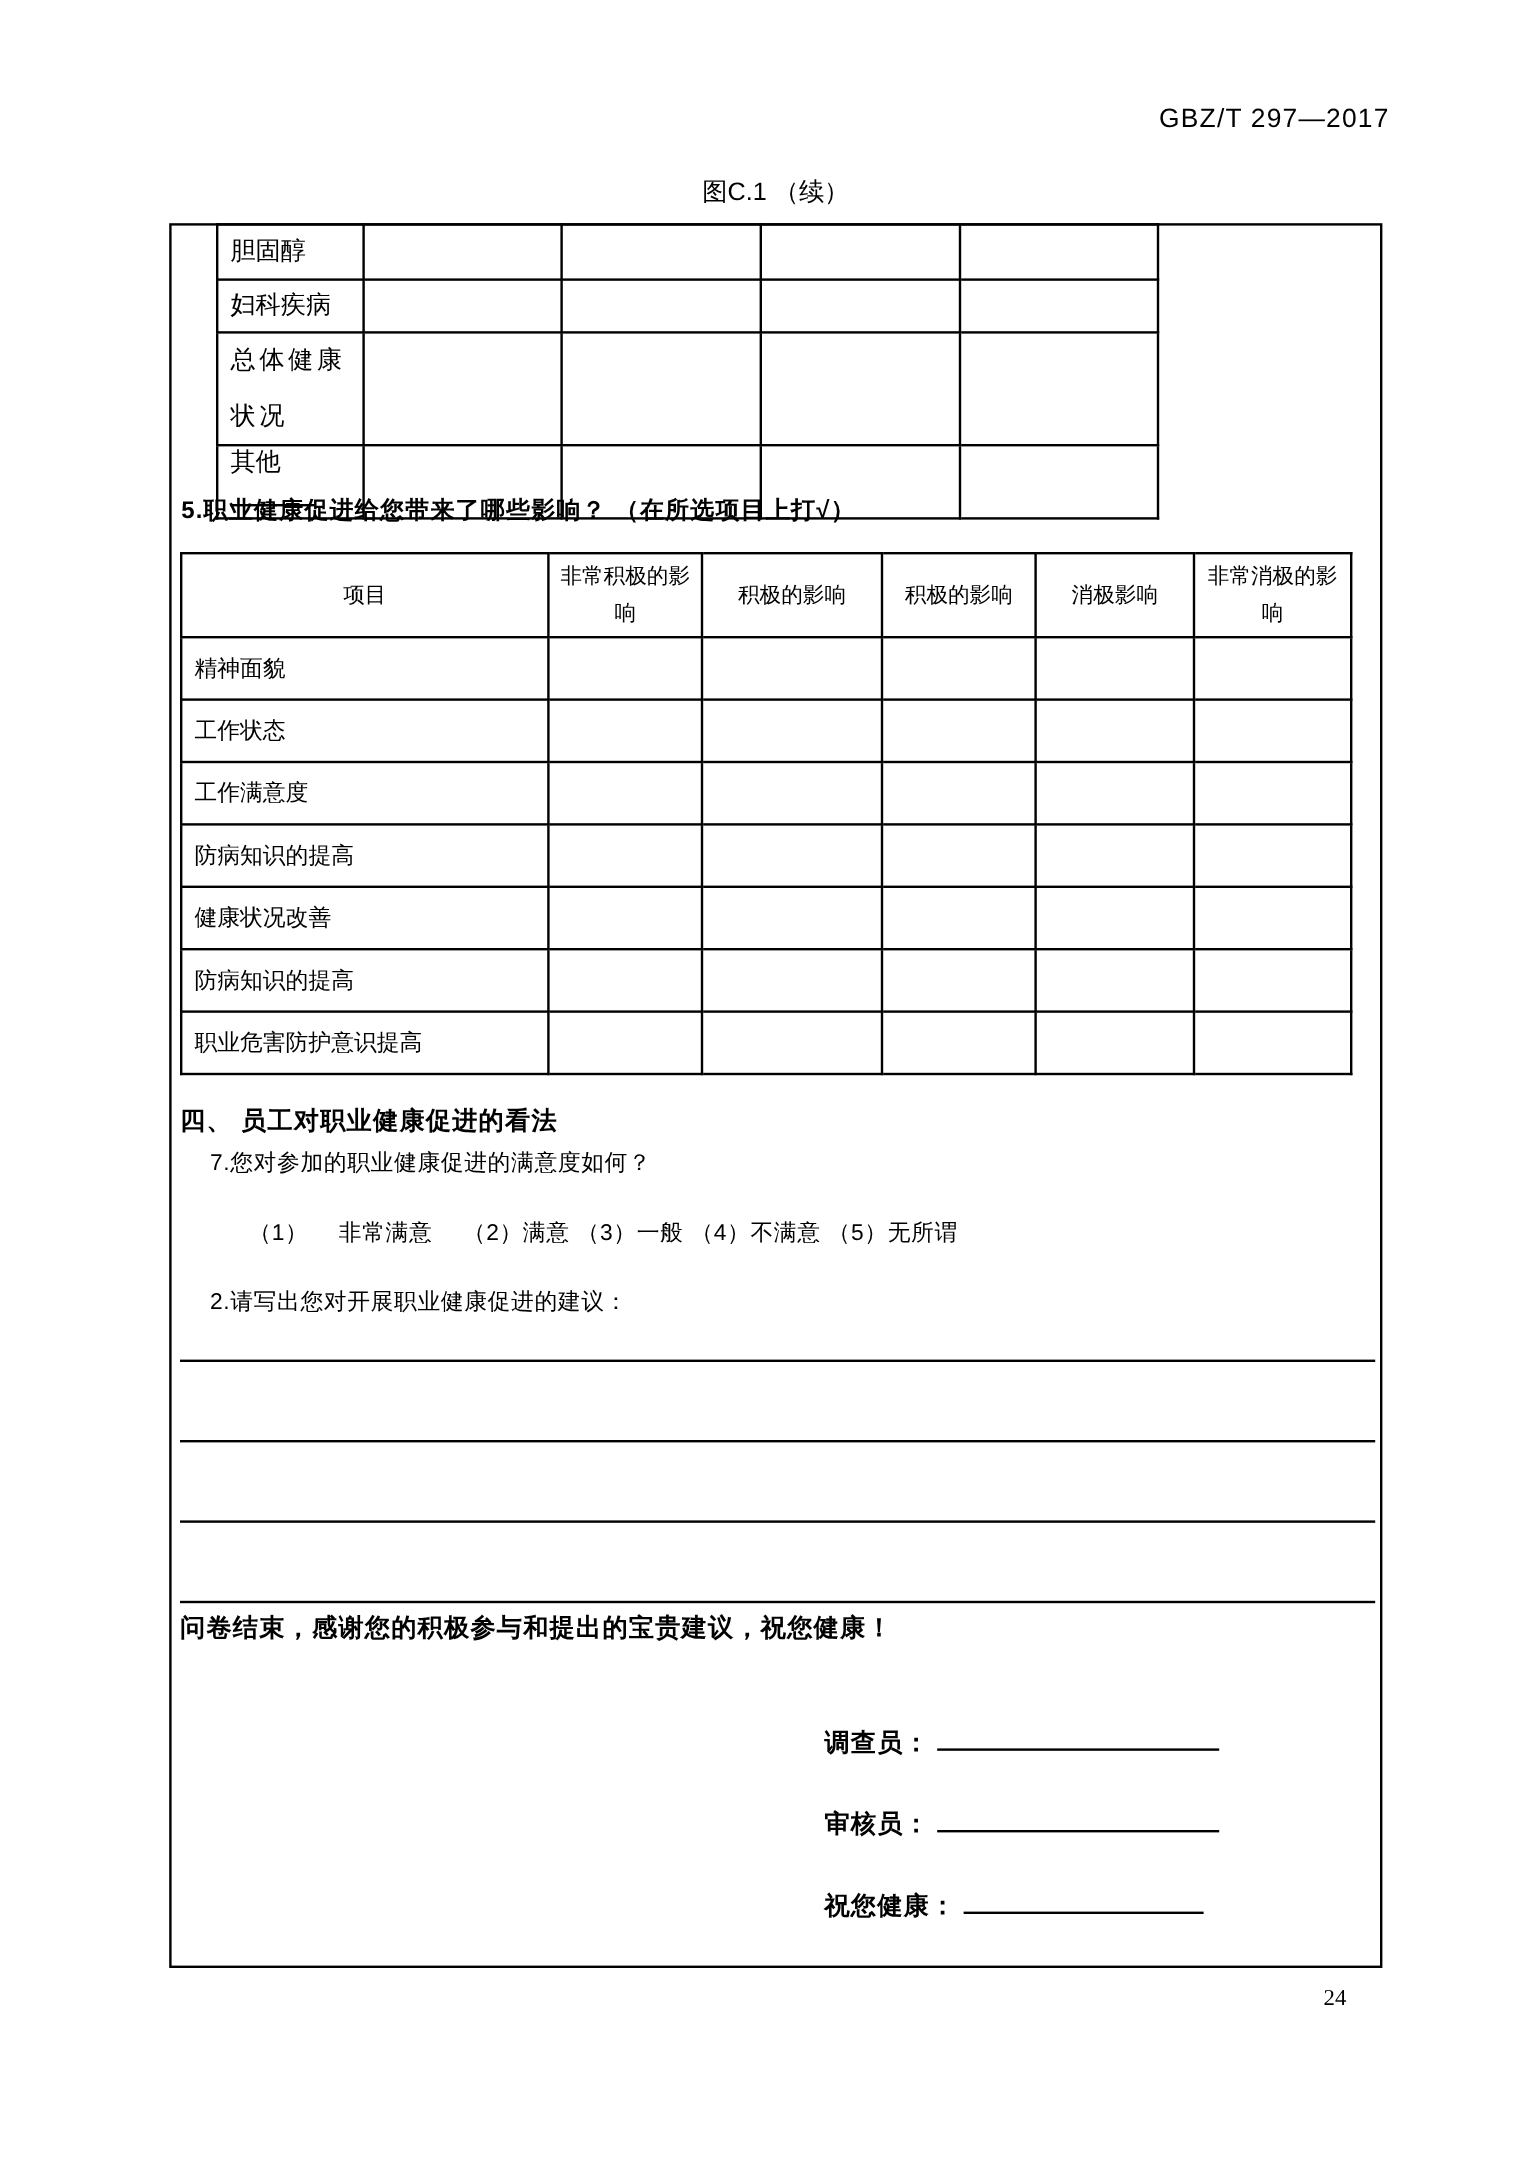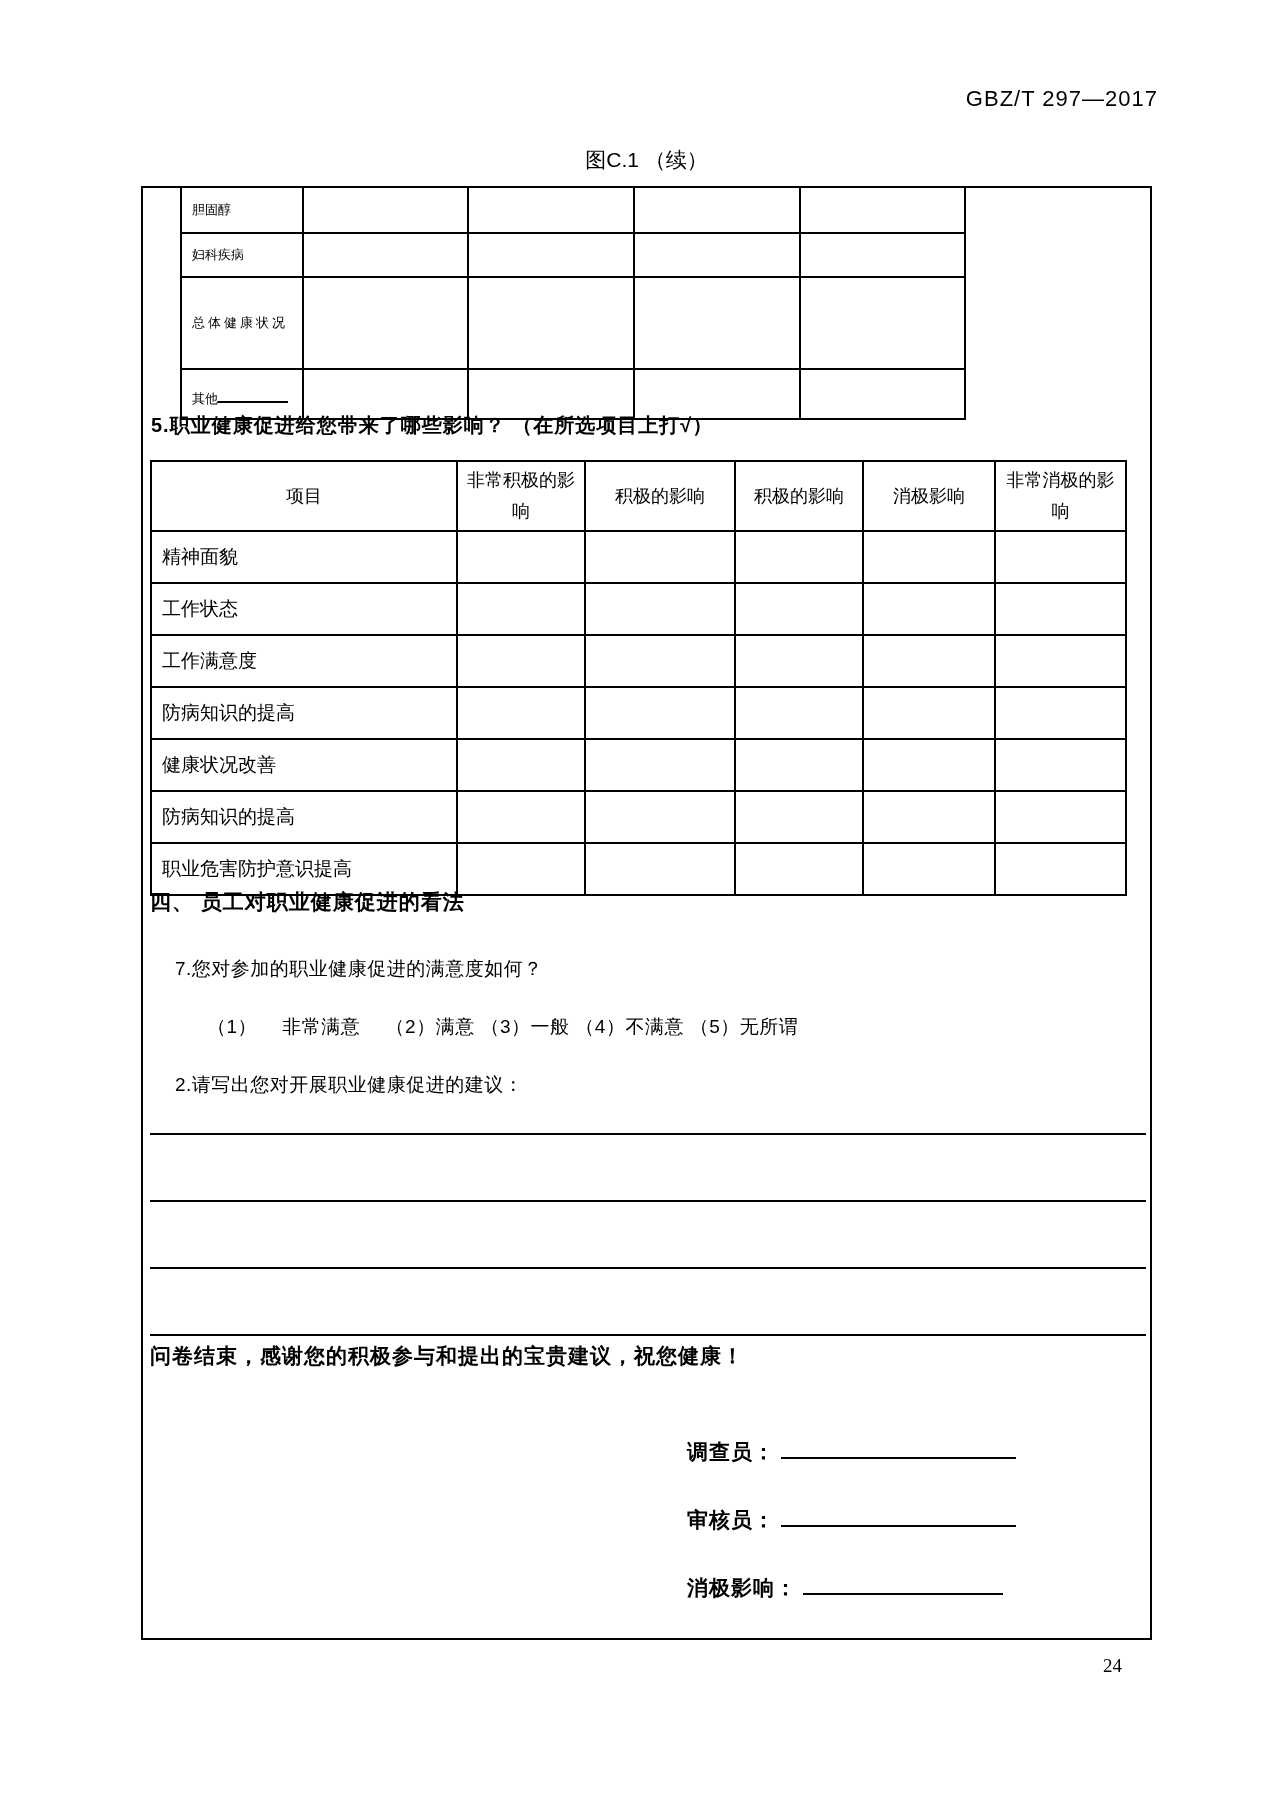--- a/index.html
+++ b/index.html
@@ -21,21 +21,21 @@
   }
   .border-box{
     position:absolute;left:141px;top:186px;
     width:1007px;height:1450px;
     border:2px solid #000;
   }
   
   table{border-collapse:collapse;}
   td,th{border:2px solid #000;padding:0;}
   .t1{position:absolute;left:37px;top:-2px;table-layout:fixed;width:764px;}
-  .t1 td{font-size:13px;}
+  .t1 td{font-size:21px;}
   .t1 td.lbl{padding-left:10px;text-align:left;line-height:1.35;}
   .t1 tr.tall td.lbl{line-height:46px;letter-spacing:3px;}
   .blank-underline{
     display:inline-block;width:70px;height:20px;
     border-bottom:2px solid #000;vertical-align:baseline;
   }
   
   .q2-line{
     position:absolute;left:8px;top:224px;
     font-size:20px;font-weight:bold;letter-spacing:1px;
@@ -43,21 +43,21 @@
   
   .t2{position:absolute;left:7px;top:272px;table-layout:fixed;width:915px;}
   .t2 th{
     font-size:18px;font-weight:normal;text-align:center;
     height:64px;line-height:1.7;vertical-align:middle;padding:2px 4px;
   }
   .t2 td{font-size:19px;height:50px;}
   .t2 td.lbl{padding-left:10px;text-align:left;}
   
   .sec4-heading{
-    position:absolute;left:7px;top:700px;
+    position:absolute;left:7px;top:732px;
     font-size:21px;font-weight:bold;letter-spacing:1px;
   }
   .q-text{position:absolute;font-size:19px;letter-spacing:0.5px;}
   .q1{left:32px;top:768px;}
   .opts{left:64px;top:826px;}
   .qb2{left:32px;top:884px;}
   .rule{
     position:absolute;left:7px;width:996px;height:0;
     border-top:2px solid #000;
   }
@@ -209,20 +209,20 @@
 
     <div class="closing">问卷结束，感谢您的积极参与和提出的宝贵建议，祝您健康！</div>
 
     <div class="sig-row" style="top:1245px;">
       <span>调查员：</span><span class="sig-line w1"></span>
     </div>
     <div class="sig-row" style="top:1313px;">
       <span>审核员：</span><span class="sig-line w1"></span>
     </div>
     <div class="sig-row" style="top:1381px;">
-      <span>消极影响：</span><span class="sig-line w2"></span>
+      <span>祝您健康：</span><span class="sig-line w2"></span>
     </div>
 
   </div>
 
   <div class="page-number">24</div>
 
 </div>
 
 </body></html>

